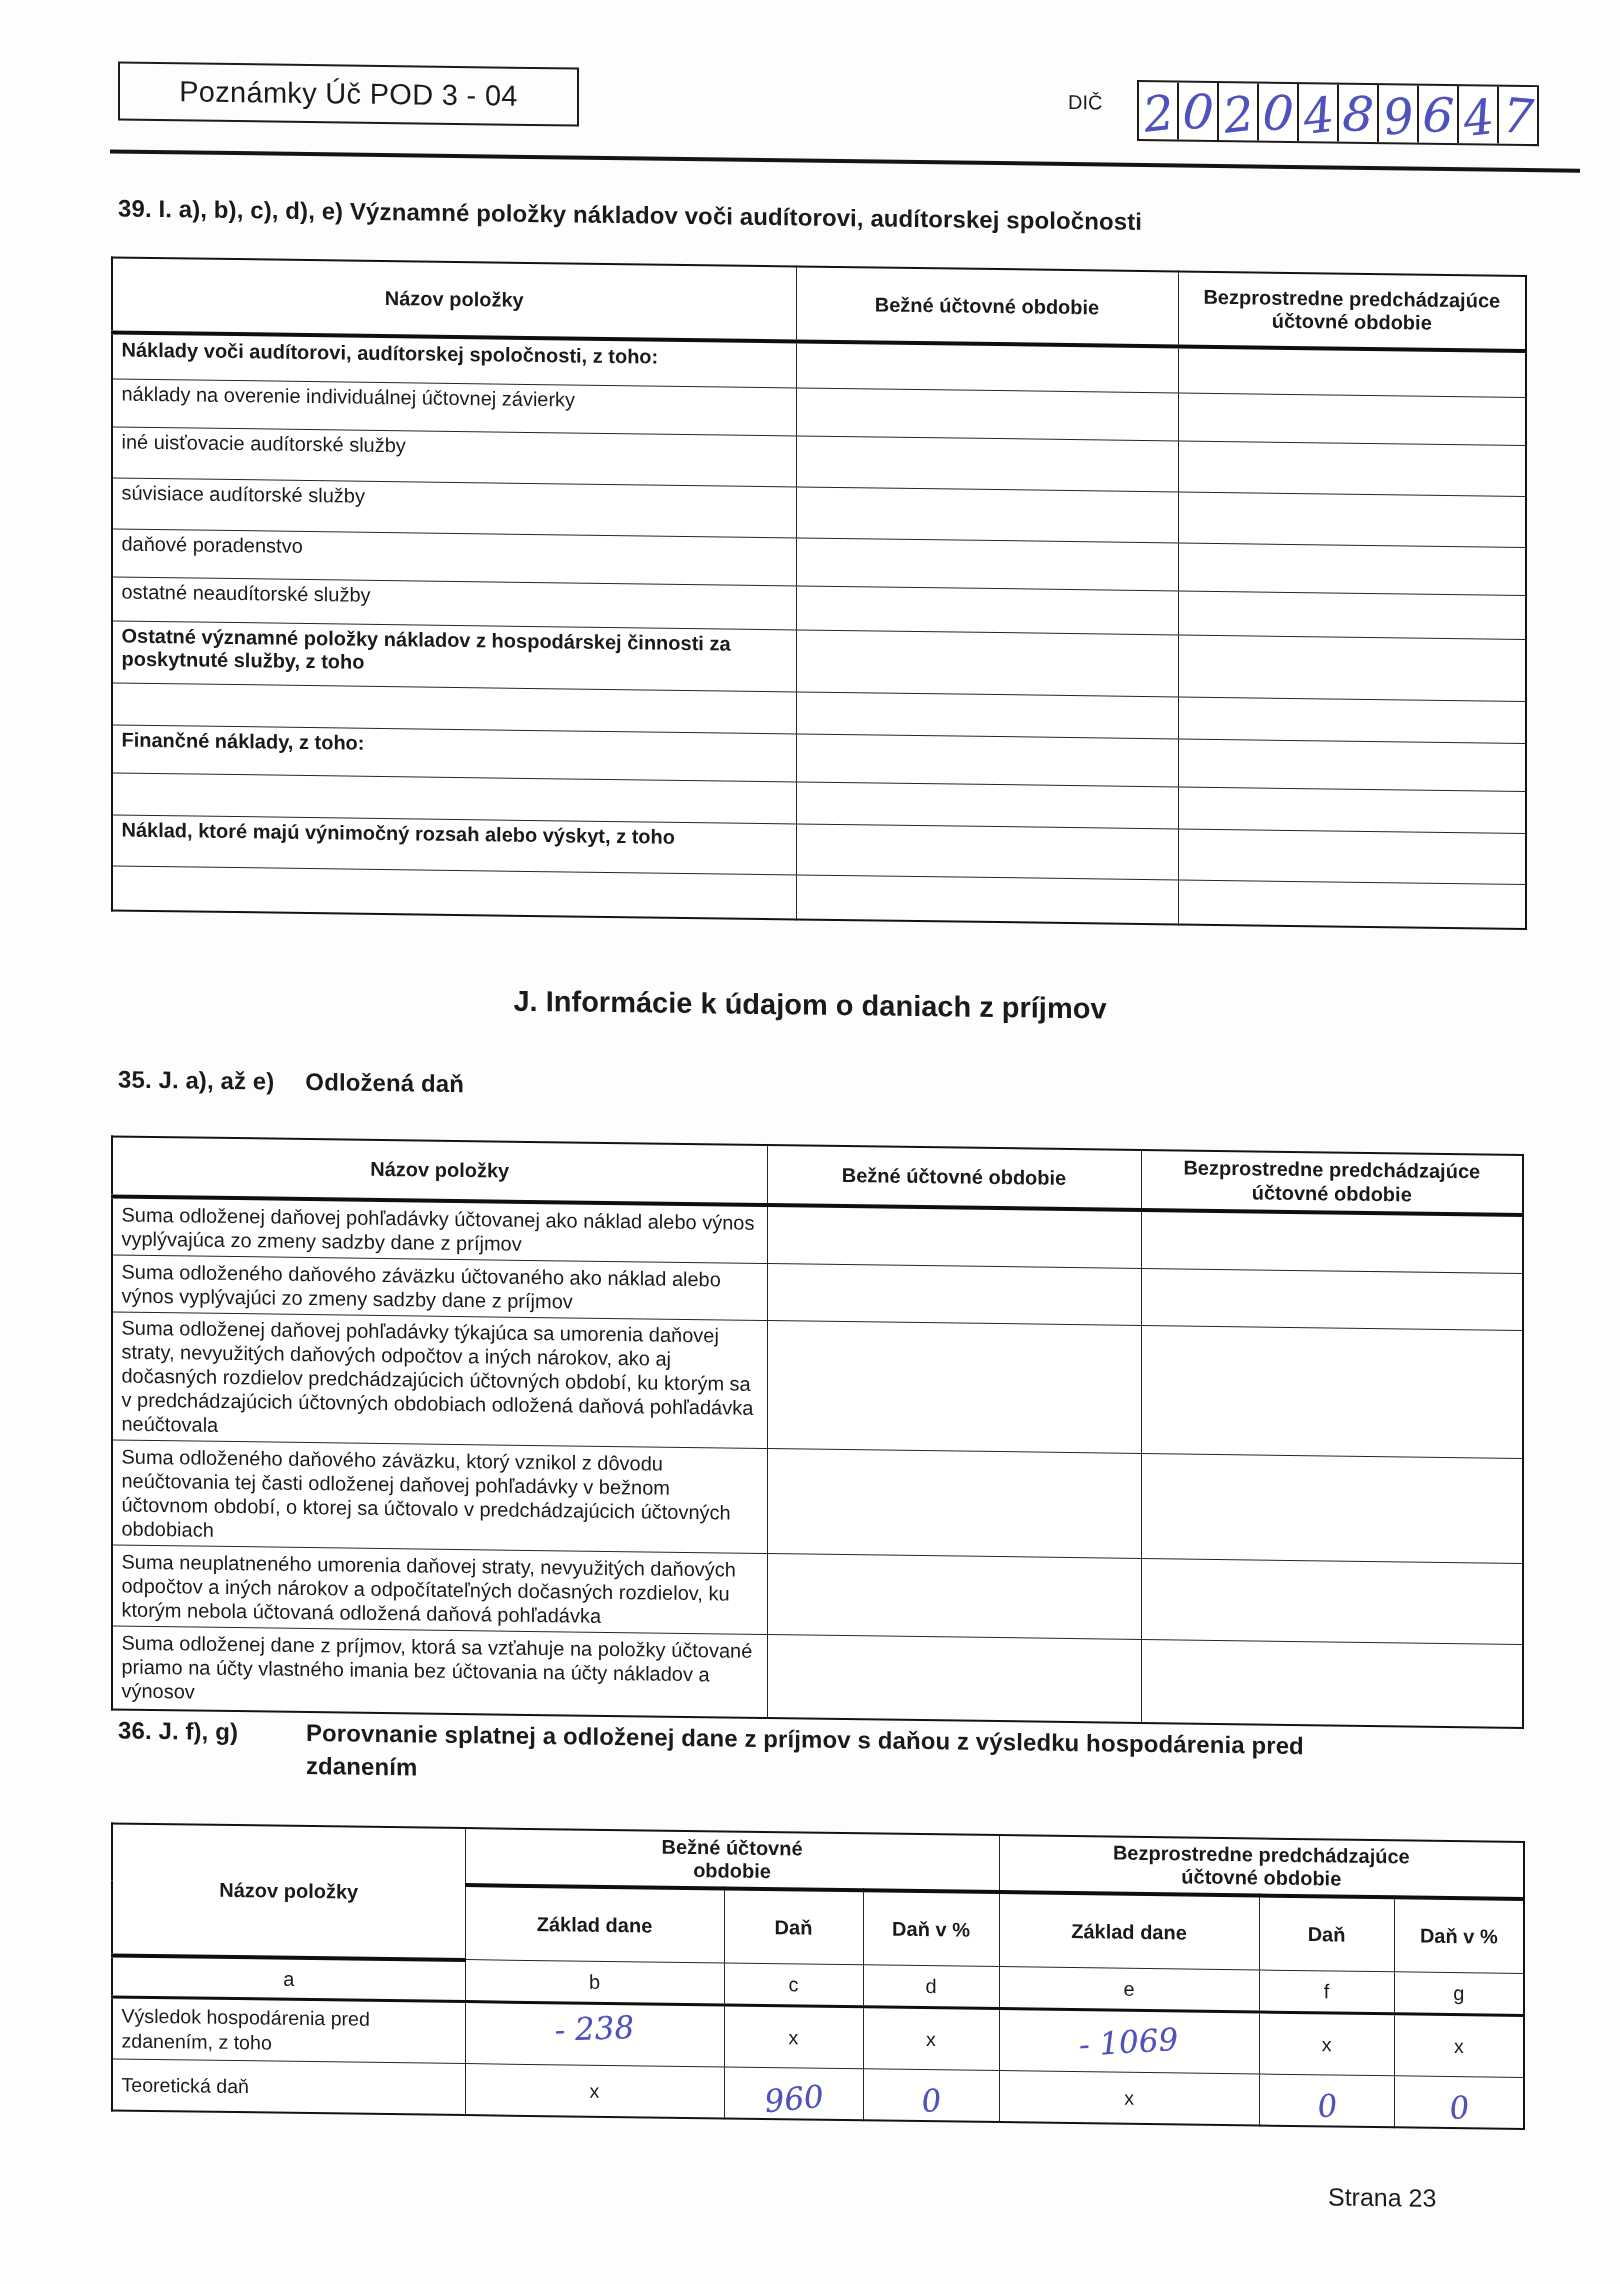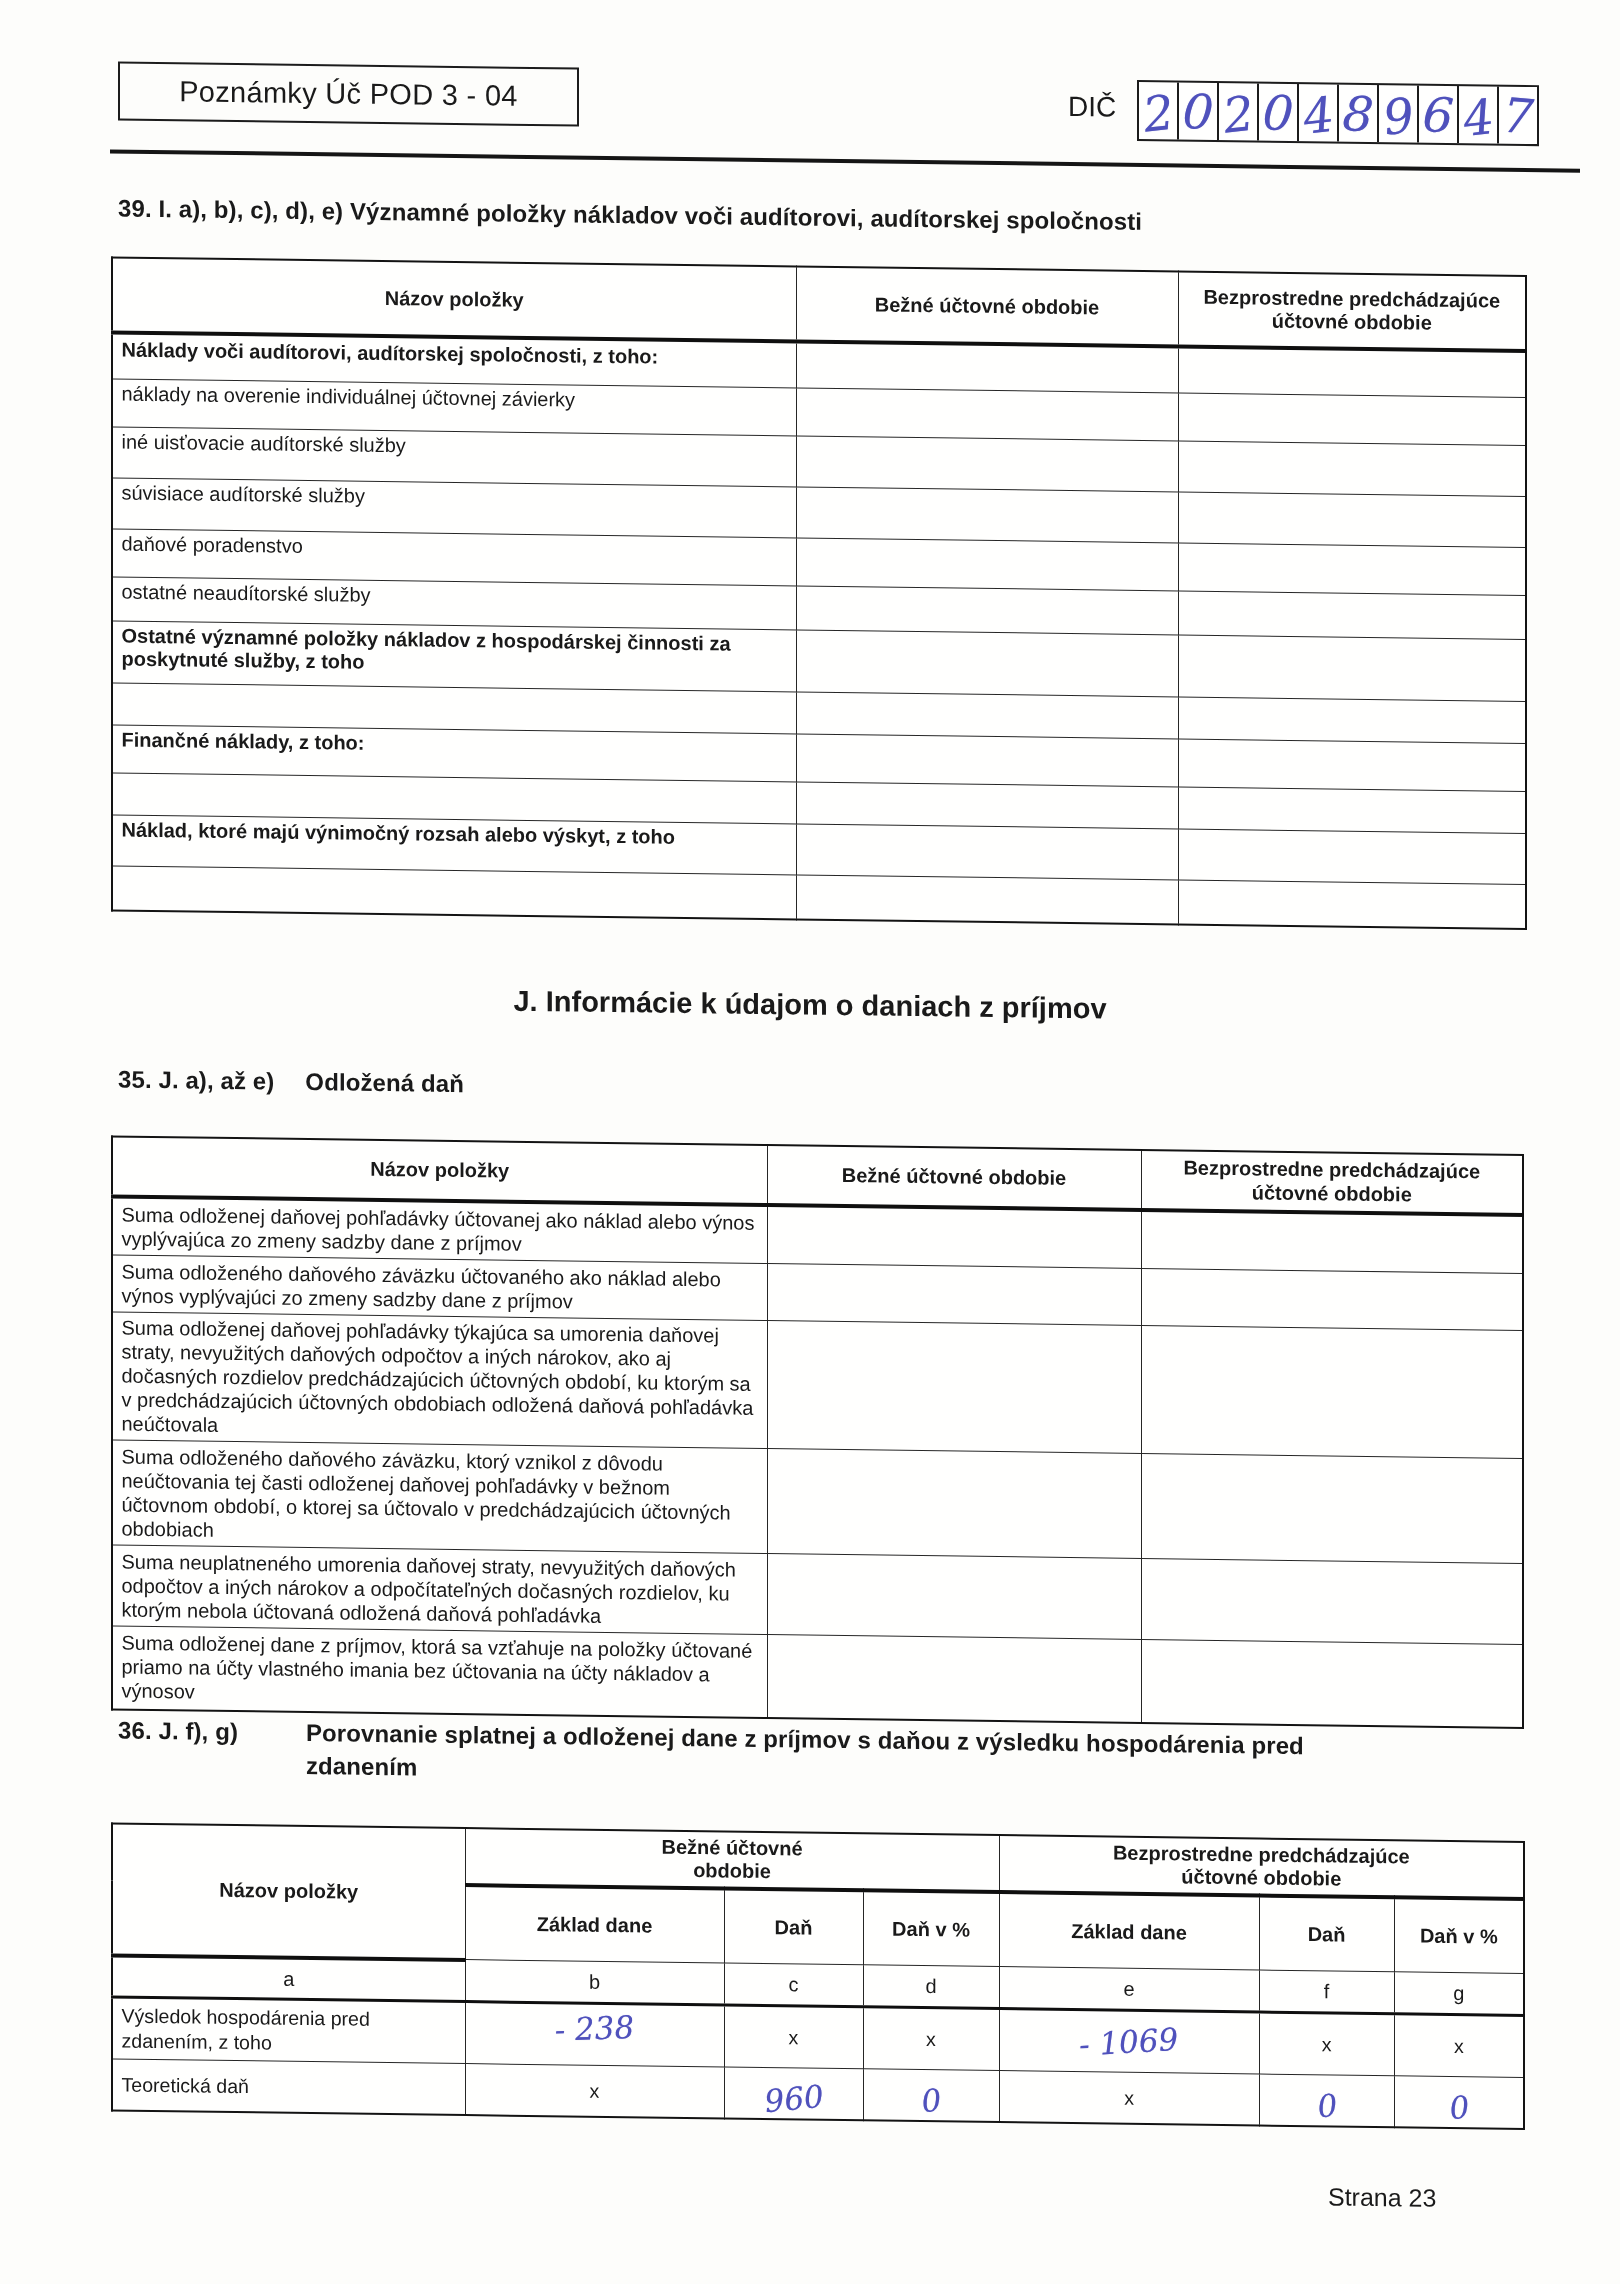--- a/index.html
+++ b/index.html
@@ -18,21 +18,21 @@
   }
   
   .form-id-box{
     position:absolute; left:118px; top:60px; width:457px; height:55px;
     border:2.6px solid #1c1c1c;
     display:flex; align-items:center; justify-content:center;
     font-size:29px; letter-spacing:0.3px;
   }
   .dic-label{
     position:absolute; left:1068px; top:77px;
-    font-size:28px;
+    font-size:20px;
   }
   .dic-boxes{
     position:absolute; left:1137px; top:65px;
     display:flex; border:2px solid #1c1c1c; background:#fffffe;
   }
   .dic-cell{
     width:38px; height:57px;
     border-right:2px solid #1c1c1c;
     display:flex; align-items:center; justify-content:center;
     overflow:visible;

